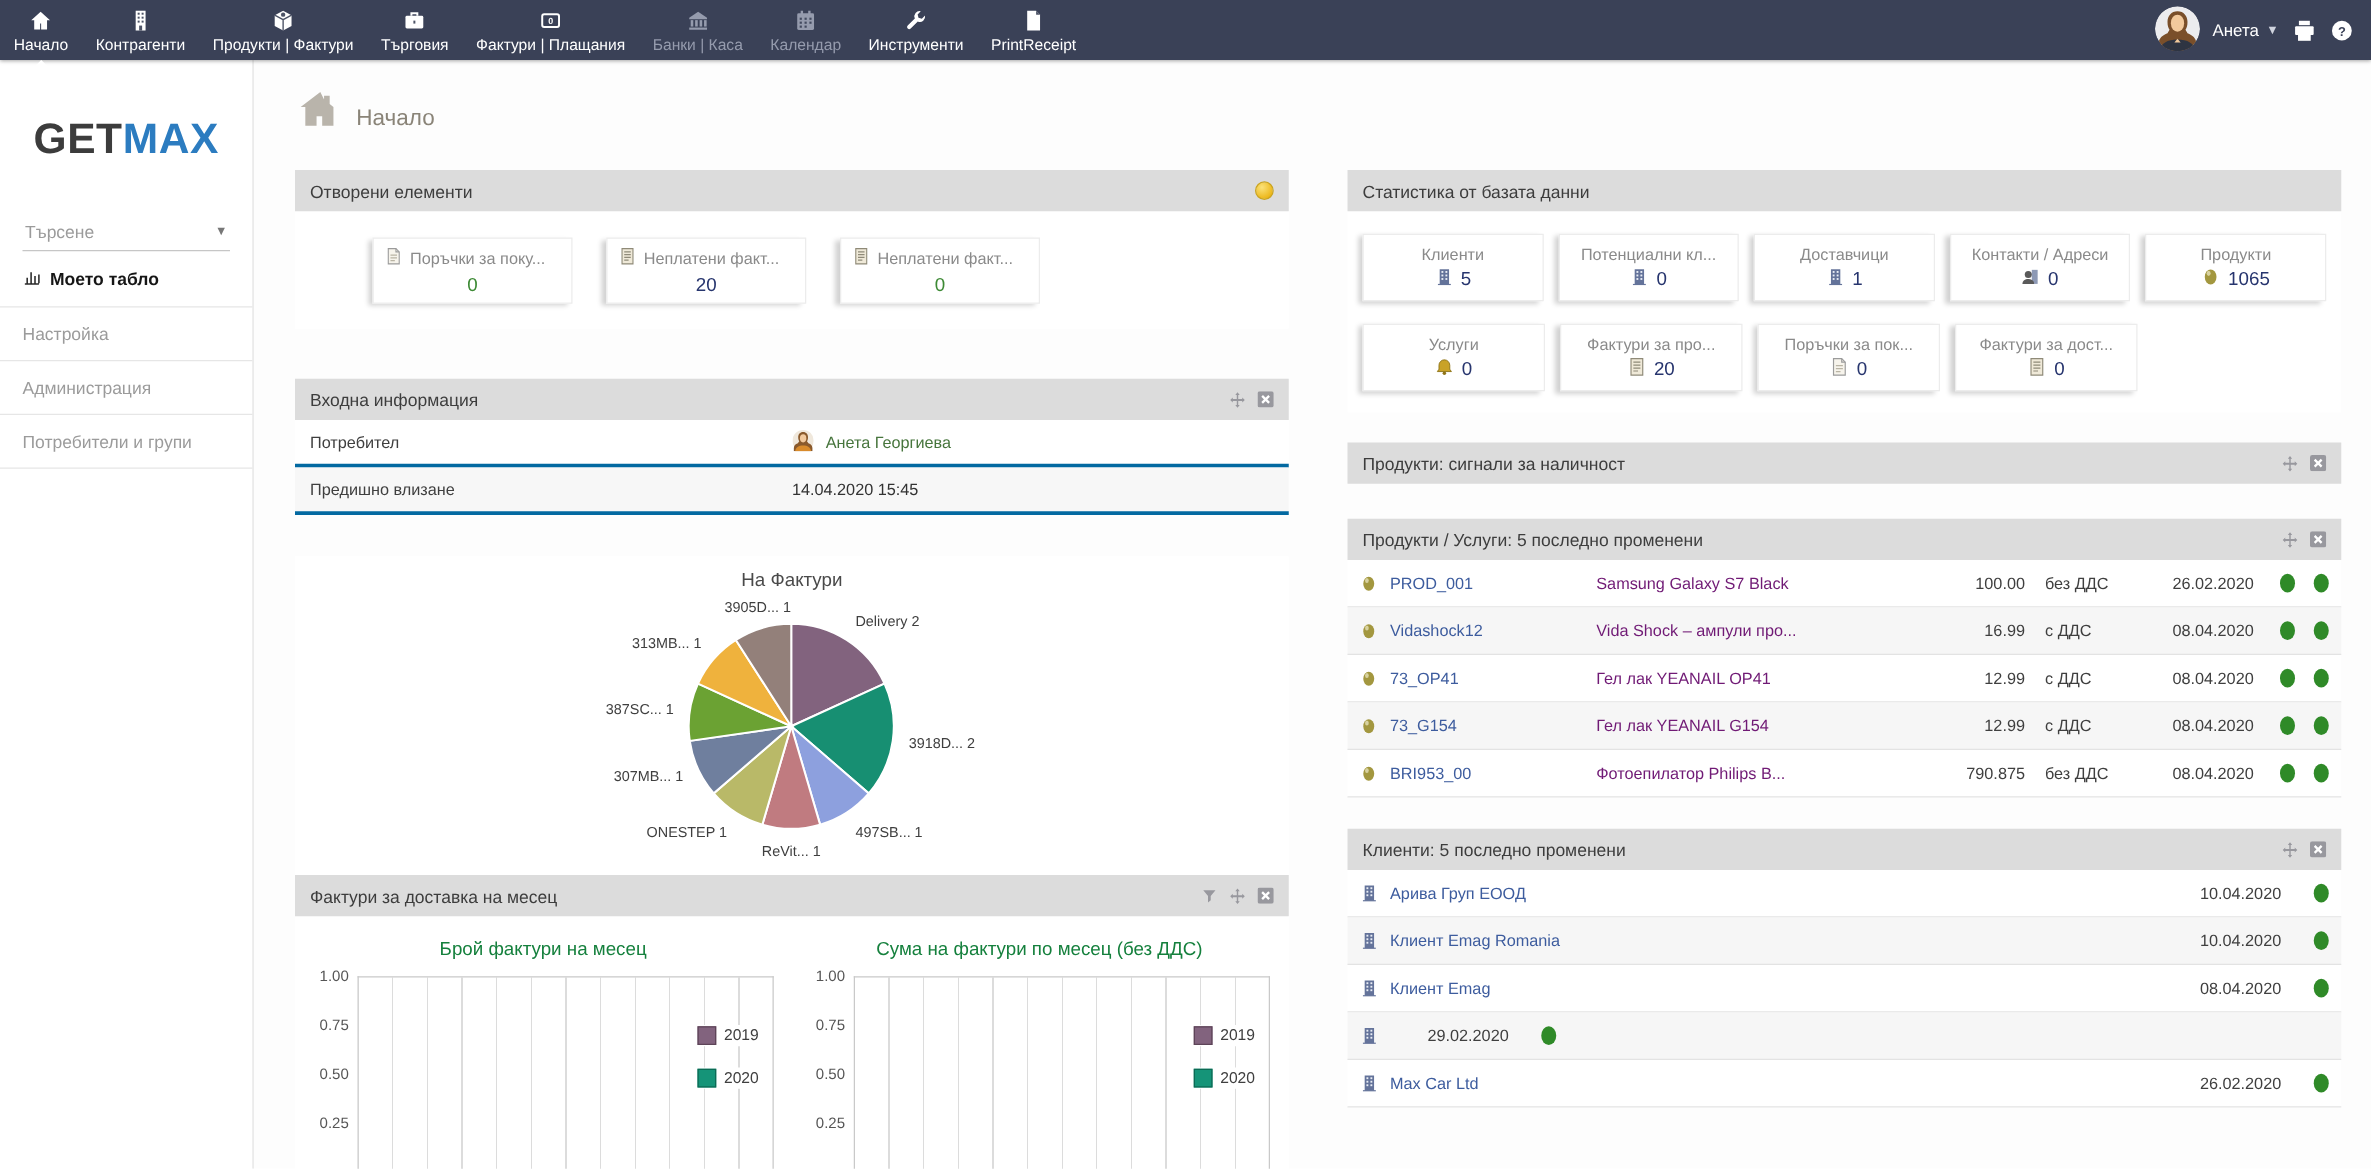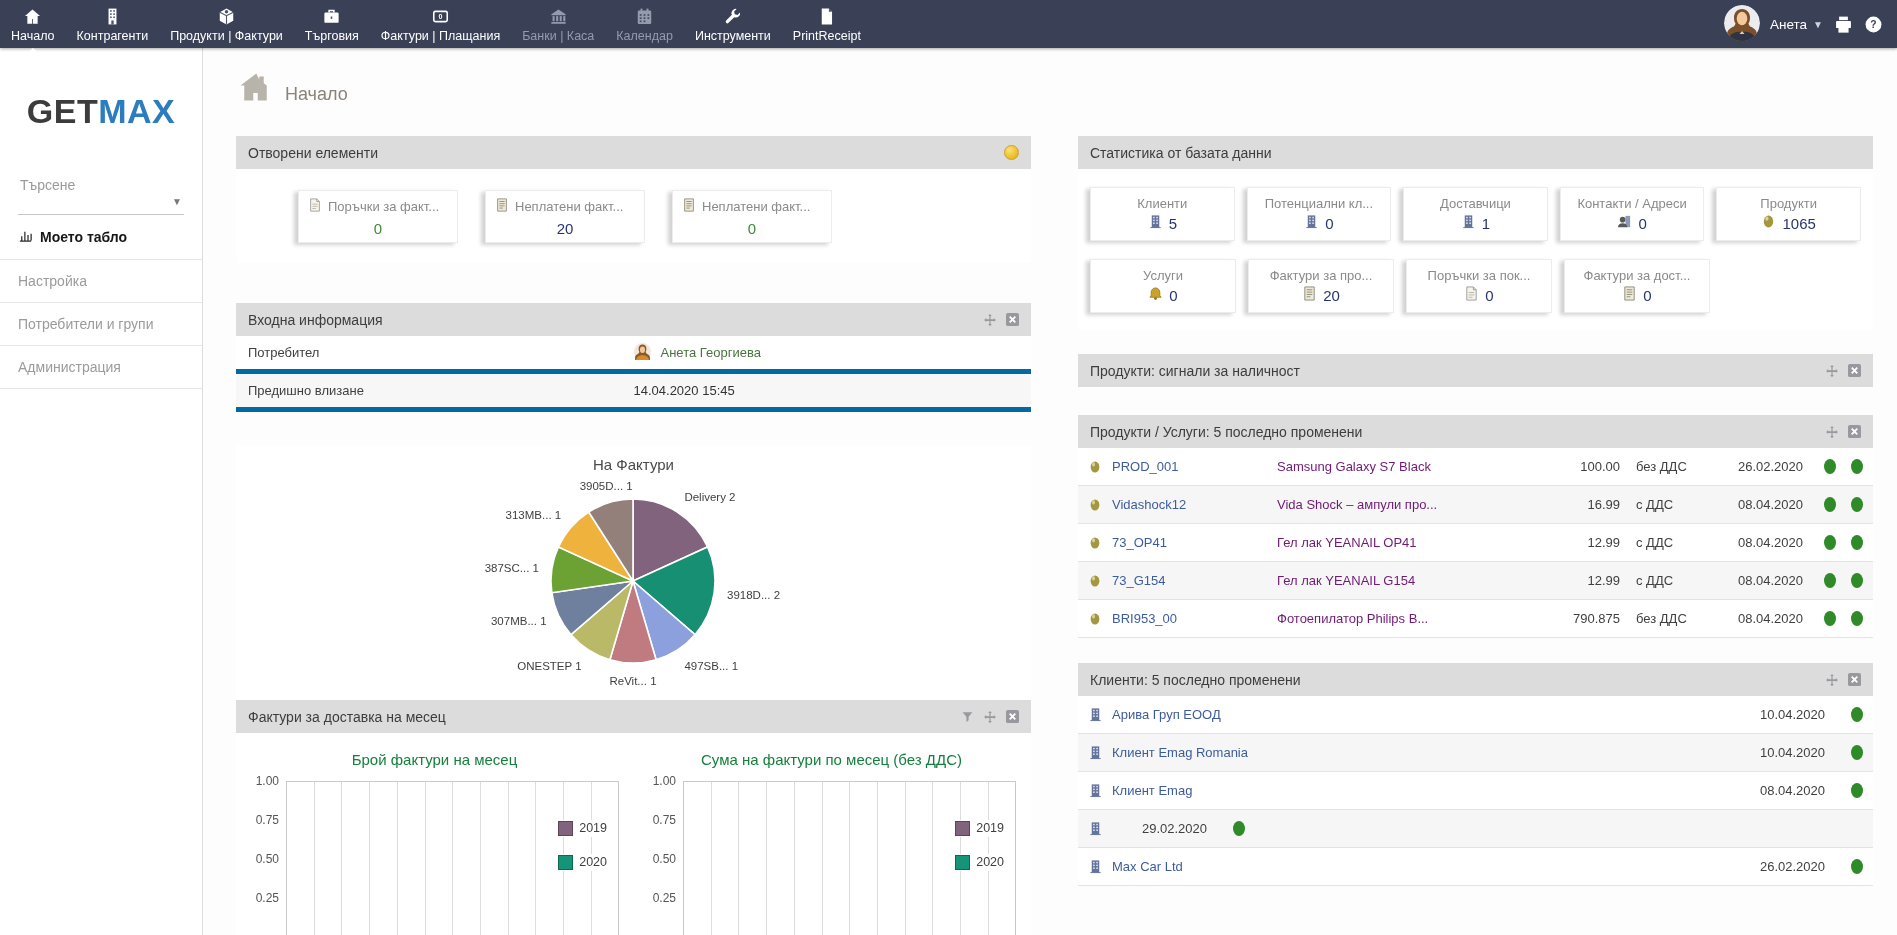--- a/index.html
+++ b/index.html
@@ -22,21 +22,21 @@
   
   #nav-notch { position:absolute; left:24px; top:48px; width:0; height:0;
     border-left:9px solid transparent; border-right:9px solid transparent; border-bottom:9px solid #fff; z-index:6; }
 
   
   #layout { display:flex; height:887px; }
   #sidebar { width:203px; flex:none; background:#fff; border-right:1px solid #ddd; }
   #logo { text-align:center; margin:44px 0 40px; font-size:34px; font-weight:bold; letter-spacing:.5px; }
   #logo .l1 { color:#3c3c3c; } #logo .l2 { color:#2c7cc0; }
   #search { margin:0 18px; padding:6px 2px 7px; border-bottom:1px solid #c6c6c6; color:#9b9b9b;
-    font-size:14px; display:flex; cursor:pointer;flex-direction:column; }
+    font-size:14px; display:flex; cursor:pointer; }
   #search .caret { margin-left:auto; color:#777; font-size:10px; padding-top:3px; }
   #sidebar-menu { list-style:none; }
   #sidebar-menu li { padding:13px 18px; font-size:14px; color:#9b9b9b; border-bottom:1px solid #e6e6e6;
     cursor:pointer; display:flex; align-items:center; gap:7px; }
   #sidebar-menu li.active { color:#161616; font-weight:bold; }
 
   #main { flex:1; padding:14px 24px 0 33px; background:#fdfdfd; }
   #page-head { display:flex; align-items:flex-end; gap:13px; height:46px; margin-bottom:28px; }
   #page-title { font-size:18px; color:#8a8478; padding-bottom:3px; }
 
@@ -56,21 +56,21 @@
   
   #open-cards { padding:21px 0 20px 62px; display:flex; gap:27px; }
   .ocard { width:160px; border:1px solid #ececec; background:#fff;
     box-shadow:-4px 2px 4px rgba(0,0,0,.18); padding:7px 9px 5px; cursor:pointer; }
   .ocard .lbl { display:flex; align-items:center; gap:6px; color:#8a8a8a; font-size:13px;
     white-space:nowrap; overflow:hidden; }
   .ocard .val { text-align:center; font-size:15px; margin-top:5px; }
   .val-green { color:#3d8a35; } .val-navy { color:#27356e; }
 
   
-  .lrow { display:flex; align-items:center; height:38px; border-bottom:5px solid #0369a1; font-size:13px; }
+  .lrow { display:flex; align-items:center; height:38px; border-bottom:3px solid #0369a1; font-size:13px; }
   .lrow:nth-child(even) { background:#f7f7f7; }
   .lrow .ll { width:50%; padding-left:12px; color:#3f3f3f; }
   .lrow .lv { display:flex; align-items:center; gap:10px; color:#333; }
   .lv.user-link { color:#47753d; cursor:pointer; }
 
   
   #pie-body { padding:11px 0 10px; }
   #pie-title { text-align:center; font-size:15px; color:#4a4a4a; }
 
   
@@ -274,24 +274,24 @@
         <li class="active">
           <span><svg width="15" height="15" viewBox="0 0 24 24" stroke="#2b2b2b" stroke-width="2" fill="none">
               <path d="M3 21h18M6 20v-7M11 20V6M16 20v-9M21 20V9"></path>
             </svg></span>
           <span>Моето табло</span>
         </li>
         <li>
           <span>Настройка</span>
         </li>
         <li>
-          <span>Потребители и групи</span>
+          <span>Администрация</span>
         </li>
         <li>
-          <span>Администрация</span>
+          <span>Потребители и групи</span>
         </li>
       </ul>
   </aside>
 
   <main id="main">
     <div id="page-head">
       <span id="home-big"><svg width="36" height="36" viewBox="0 0 24 24" fill="#b9b4ab">
             <path d="M13.5 3 3 11h2.5v10h6v-5h3v5h6V11l-2-1.5V5h-3v2z"></path>
           </svg></span>
       <span id="page-title">Начало</span>
@@ -307,21 +307,21 @@
             <span class="status-dot"></span>
           </div>
           <div id="open-cards">
               <div class="ocard">
                 <div class="lbl">
                   <span><svg width="14" height="14" viewBox="0 0 16 16">
                       <path d="M3 1h7l3 3v11H3z" fill="#f7f4ec" stroke="#9b9b9b"></path>
                       <path d="M10 1v3h3" fill="none" stroke="#9b9b9b"></path>
                       <path d="M5 7h6M5 9.5h6M5 12h4" stroke="#b9b4a4" stroke-width="1"></path>
                     </svg></span>
-                  <span>Поръчки за факт...</span>
+                  <span>Поръчки за поку...</span>
                 </div>
                 <div class="val val-green">0</div>
               </div>
               <div class="ocard">
                 <div class="lbl">
                   <span><svg width="14" height="14" viewBox="0 0 16 16">
                       <path d="M3 1h10v14H3z" fill="#efe9d8" stroke="#8f8a78"></path>
                       <path d="M5 4h6M5 6.5h6M5 9h6M5 11.5h4" stroke="#8f8a78" stroke-width="1"></path>
                     </svg></span>
                   <span>Неплатени факт...</span>

